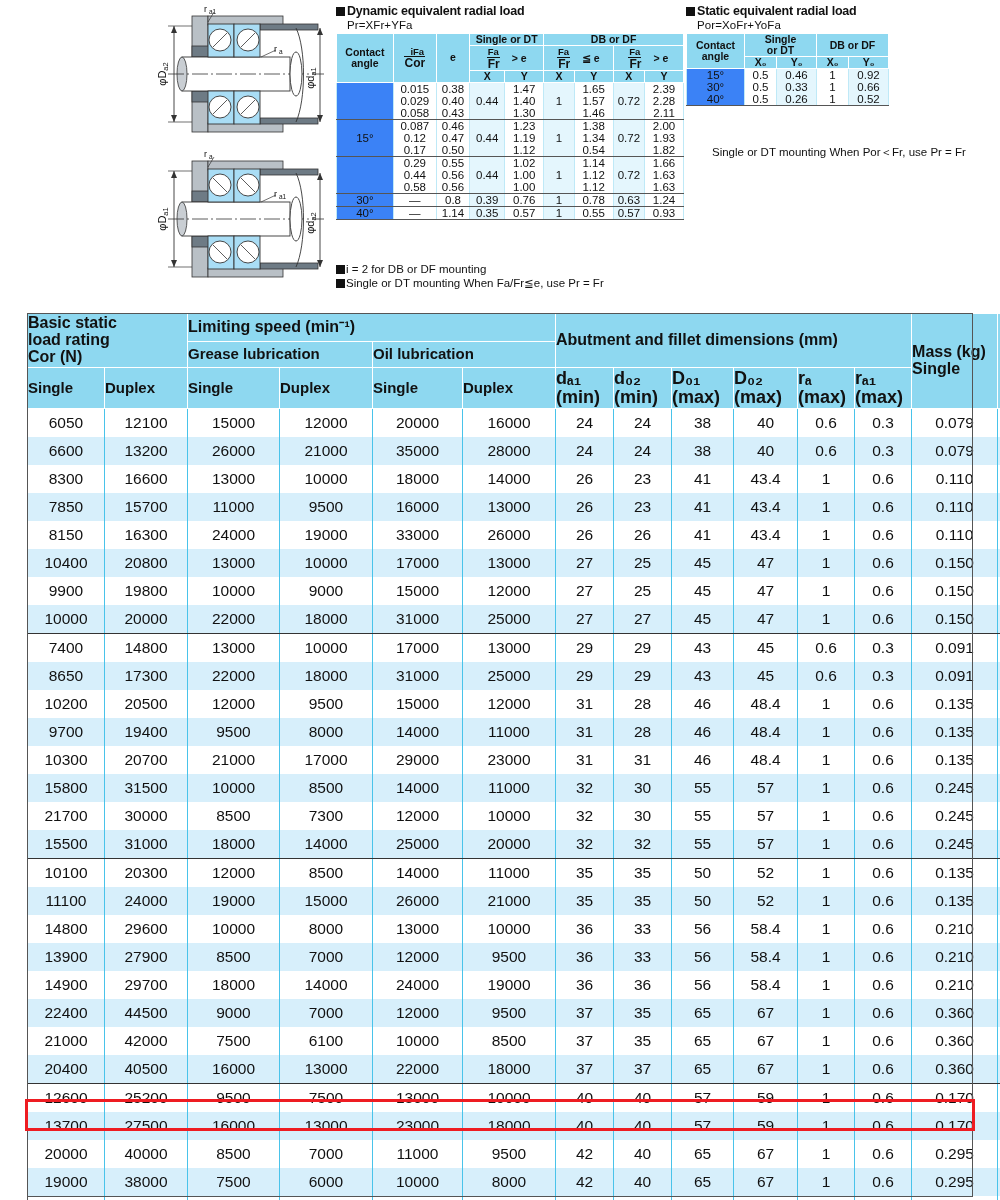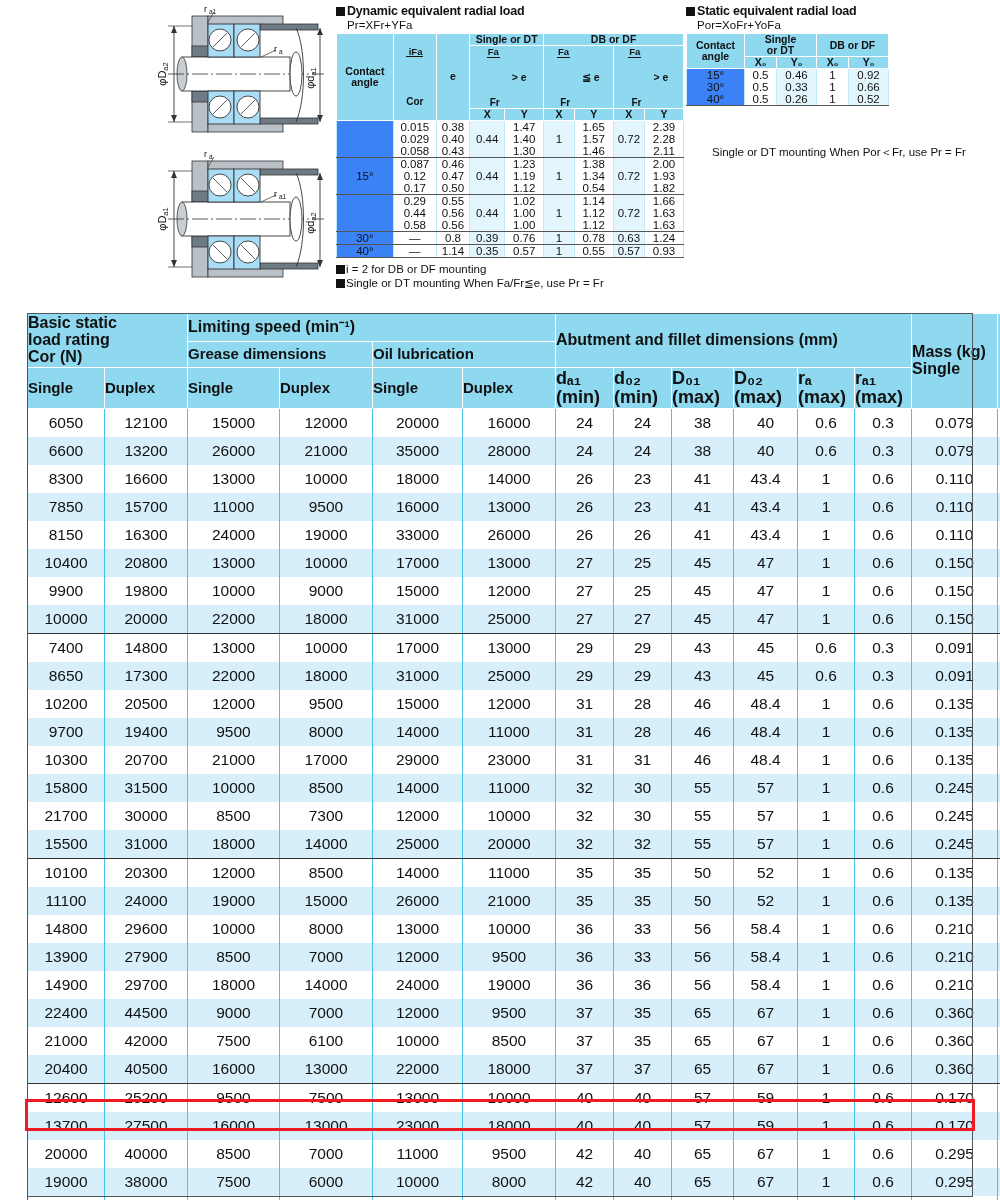--- a/index.html
+++ b/index.html
@@ -53,21 +53,21 @@
     background:#ffffff;font-weight:normal;font-size:11.5px;
     border-left:1px solid #bfe9f7;border-right:1px solid #bfe9f7;
     border-top:none;border-bottom:none;
   }
   table.mini tbody td.lbl{background:#3b82f6;font-weight:normal;}
   table.mini tbody td.alt{background:#e4f6fd;}
   table.mini tbody tr.grpend td{border-bottom:1.4px solid #555;}
   table.mini tbody tr.lastrow td{border-bottom:1.4px solid #555;}
   .frac{display:inline-block;text-align:right;line-height:1;vertical-align:middle;}
   .frac .n{display:block;border-bottom:1.3px solid #111;padding:0 1px 0px 1px;font-size:9.5px;}
-  .frac .d{display:block;padding-top:0px;font-size:10px;margin-top:40px;}
+  .frac .d{display:block;padding-top:0px;font-size:12px;}
   .fr-wrap{display:inline-flex;align-items:center;gap:12px;justify-content:center;}
   .notes{
     position:absolute;left:336px;top:262px;width:420px;
     font-size:11.5px;line-height:1.22;color:#111;
   }
   .notes .sq{display:inline-block;width:9px;height:9px;background:#111;margin-right:1px;vertical-align:-1px;}
   .notes .ind{margin-left:11px;display:block;}
   .statnote{
     position:absolute;left:712px;top:146px;width:300px;
     font-size:11.5px;line-height:1.2;color:#111;
@@ -498,21 +498,21 @@
         <th rowspan="3" class="hbig">
           <span>Mass (kg)</span><br>
           <span>Single</span>
         </th>
         <th rowspan="3" class="hbig">
           <br>
           
         </th>
       </tr>
       <tr>
-        <th colspan="2" class="hmid">Grease dimensions</th>
+        <th colspan="2" class="hmid">Grease lubrication</th>
         <th colspan="2" class="hmid">Oil lubrication</th>
       </tr>
       <tr>
         <th class="hmid">Single</th>
         <th class="hmid">Duplex</th>
         <th class="hmid">Single</th>
         <th class="hmid">Duplex</th>
         <th class="hmid">Single</th>
         <th class="hmid">Duplex</th>
         <th class="hsm"><span>dₐ₁</span><br><span>(min)</span></th>

